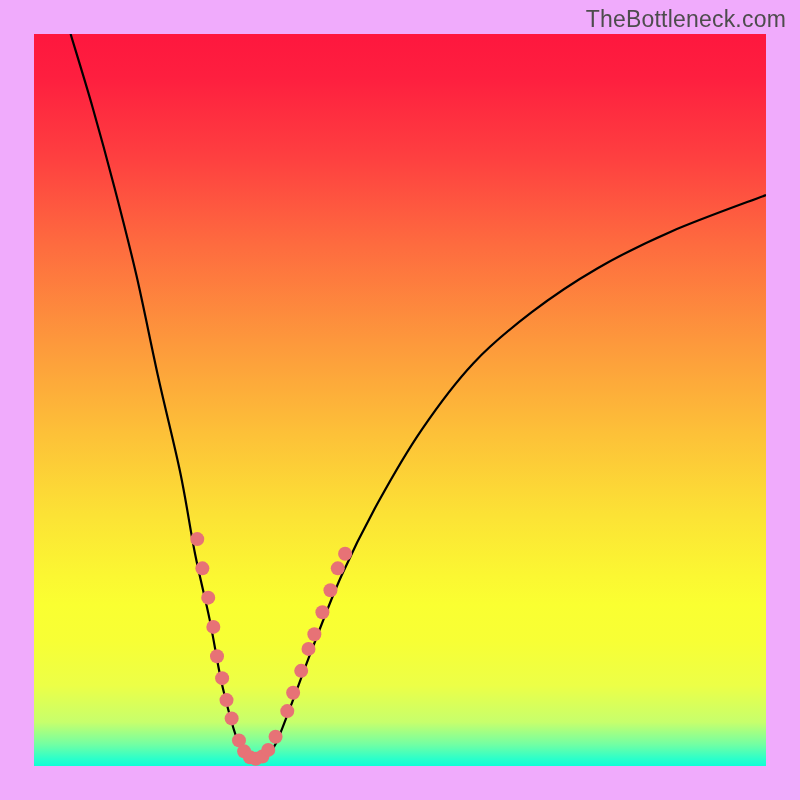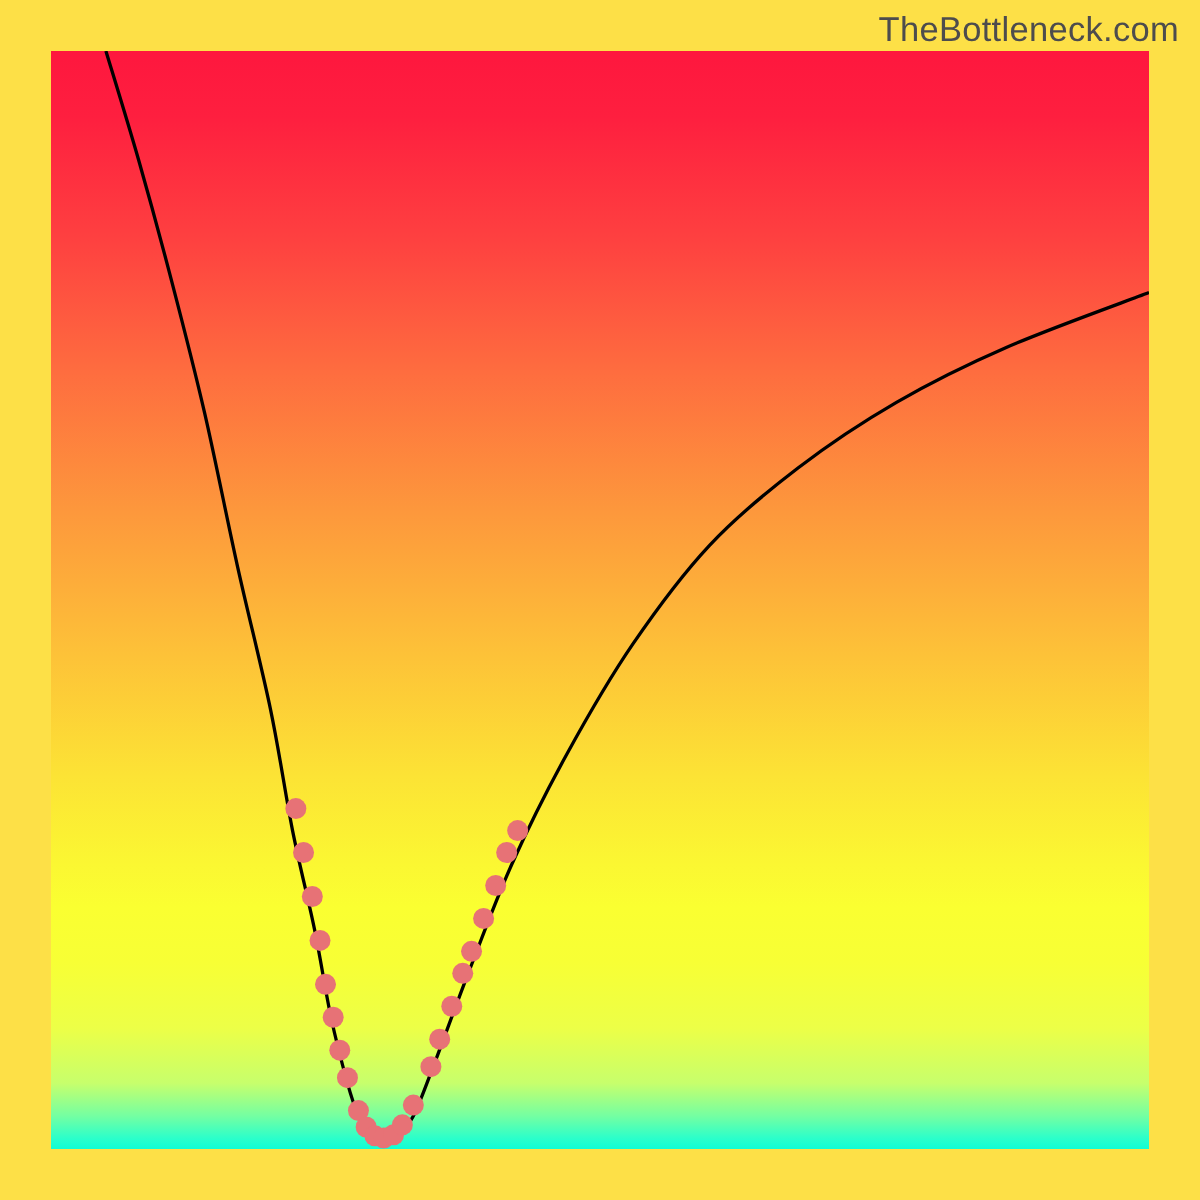--- a/index.html
+++ b/index.html
@@ -8,21 +8,21 @@
     width: 800px;
     height: 800px;
     background: #000;
     overflow: hidden;
     font-family: Arial, Helvetica, sans-serif;
   }
   .outer {
     position: relative;
     width: 800px;
     height: 800px;
-    background: #fde047;
+    background: #f0abfc;
   }
   .watermark {
     position: absolute;
     top: 6px;
     right: 14px;
     color: #4d4c4d;
     font-size: 23px;
     font-weight: 500;
     letter-spacing: 0.2px;
     z-index: 30;

